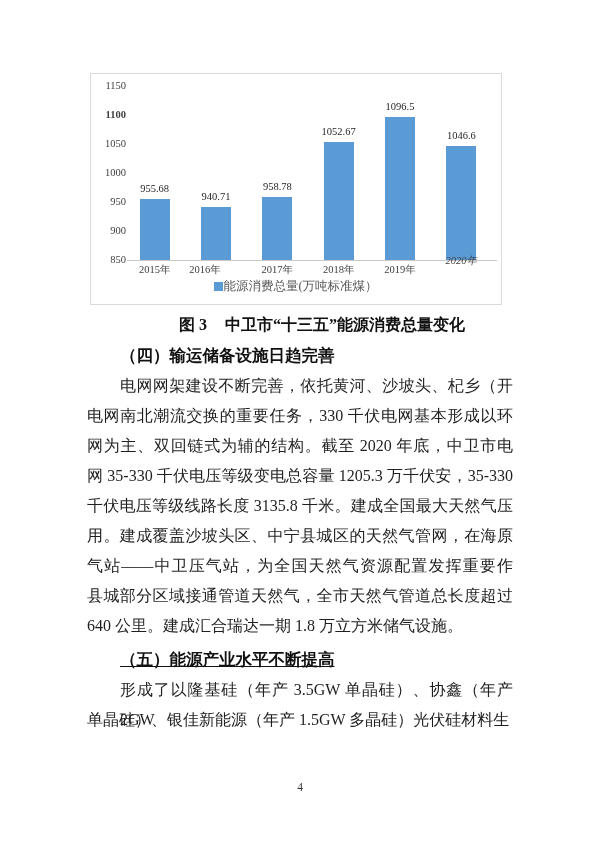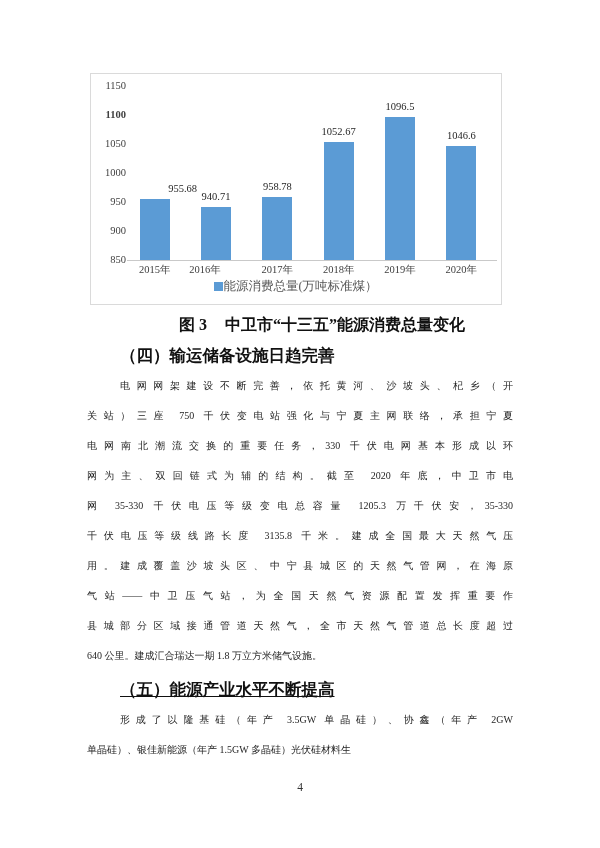--- a/index.html
+++ b/index.html
@@ -44,21 +44,21 @@
   .cap-gap { display:inline-block; width:18px; }
 
   
   .content { position:absolute; left:87px; top:341px; width:426px; }
   .sec-heading {
     height:30px; line-height:30px; font-size:16.5px; font-weight:bold;
     padding-left:33px; color:#111111; white-space:nowrap;
   }
   .sec-heading.later { margin-top:4px;text-decoration:underline; }
   .line {
-    height:30px; line-height:30px; font-size:10px; color:#1f1f1f;
+    height:30px; line-height:30px; font-size:16px; color:#1f1f1f;
     text-align:justify; text-align-last:justify; text-justify:inter-character;
   }
   .line.first { padding-left:33px; }
   .line.last { text-align:left; text-align-last:left; }
 
   
   .page-number {
     position:absolute; left:0; top:781px; width:100%;
     text-align:center; font-size:11.5px; color:#333333;
   }
@@ -71,51 +71,50 @@
   <div class="chart-frame" id="chart">
       <div class="ytick" style="top: 186px; color: rgb(64, 64, 64);">850</div>
       <div class="ytick" style="top: 157px; color: rgb(64, 64, 64);">900</div>
       <div class="ytick" style="top: 128px; color: rgb(64, 64, 64);">950</div>
       <div class="ytick" style="top: 99px; color: rgb(64, 64, 64);">1000</div>
       <div class="ytick" style="top: 70px; color: rgb(64, 64, 64);">1050</div>
       <div class="ytick" style="top: 41px; color: rgb(64, 64, 64); font-weight: bold;">1100</div>
       <div class="ytick" style="top: 12px; color: rgb(64, 64, 64);">1150</div>
       <div class="axis-line" style="left: 36px; width: 370px; top: 186px; background: rgb(201, 201, 201);"></div>
       <div class="bar" style="left: 48.6667px; top: 124.706px; width: 30px; height: 61.2944px; background: rgb(91, 155, 213);"></div>
-      <div class="bar-value" style="left: 63.6667px; top: 109.706px; margin-left: 28px;">955.68</div>
+      <div class="bar-value" style="left: 63.6667px; top: 109.706px;">955.68</div>
       <div class="xtick" style="left: 63.6667px; top: 191px; color: rgb(64, 64, 64);">2015年</div>
       <div class="bar" style="left: 110px; top: 133.388px; width: 30px; height: 52.6118px; background: rgb(91, 155, 213);"></div>
       <div class="bar-value" style="left: 125px; top: 118.388px;">940.71</div>
       <div class="xtick" style="left: 114px; top: 191px; color: rgb(64, 64, 64);">2016年</div>
       <div class="bar" style="left: 171.333px; top: 122.908px; width: 30px; height: 63.0924px; background: rgb(91, 155, 213);"></div>
       <div class="bar-value" style="left: 186.333px; top: 107.908px;">958.78</div>
       <div class="xtick" style="left: 186.333px; top: 191px; color: rgb(64, 64, 64);">2017年</div>
       <div class="bar" style="left: 232.667px; top: 68.4514px; width: 30px; height: 117.549px; background: rgb(91, 155, 213);"></div>
       <div class="bar-value" style="left: 247.667px; top: 53.4514px;">1052.67</div>
       <div class="xtick" style="left: 247.667px; top: 191px; color: rgb(64, 64, 64);">2018年</div>
       <div class="bar" style="left: 294px; top: 43.03px; width: 30px; height: 142.97px; background: rgb(91, 155, 213);"></div>
       <div class="bar-value" style="left: 309px; top: 28.03px;">1096.5</div>
       <div class="xtick" style="left: 309px; top: 191px; color: rgb(64, 64, 64);">2019年</div>
       <div class="bar" style="left: 355.333px; top: 71.972px; width: 30px; height: 114.028px; background: rgb(91, 155, 213);"></div>
       <div class="bar-value" style="left: 370.333px; top: 56.972px;">1046.6</div>
-      <div class="xtick" style="left: 370.333px; top: 191px; color: rgb(64, 64, 64);">2020年</div>
+      <div class="xtick" style="left: 370.333px; top: 182px; color: rgb(64, 64, 64); font-style: italic;">2020年</div>
       <div class="legend-row">
         <div class="legend-swatch" style="background: rgb(91, 155, 213);"></div>
         <span class="legend-label">能源消费总量(万吨标准煤）</span>
       </div>
     </div>
 
   <div class="caption">
     <span>图 3</span><span class="cap-gap"></span><span>中卫市“十三五”能源消费总量变化</span>
   </div>
 
   <div class="content" id="content">
       <div class="sec-heading">（四）输运储备设施日趋完善</div>
       <div class="line first">电网网架建设不断完善，依托黄河、沙坡头、杞乡（开</div>
-      <div class="line">关站）三座 750 千伏变电站强化与宁夏主网联络，承担宁夏</div>
       <div class="line">电网南北潮流交换的重要任务，330 千伏电网基本形成以环</div>
       <div class="line">网为主、双回链式为辅的结构。截至 2020 年底，中卫市电</div>
       <div class="line">网 35-330 千伏电压等级变电总容量 1205.3 万千伏安，35-330</div>
       <div class="line">千伏电压等级线路长度 3135.8 千米。建成全国最大天然气压</div>
       <div class="line">用。建成覆盖沙坡头区、中宁县城区的天然气管网，在海原</div>
       <div class="line">气站——中卫压气站，为全国天然气资源配置发挥重要作</div>
       <div class="line">县城部分区域接通管道天然气，全市天然气管道总长度超过</div>
       <div class="line last">640 公里。建成汇合瑞达一期 1.8 万立方米储气设施。</div>
       <div class="sec-heading later">（五）能源产业水平不断提高</div>
       <div class="line first">形成了以隆基硅（年产 3.5GW 单晶硅）、协鑫（年产 2GW</div>

